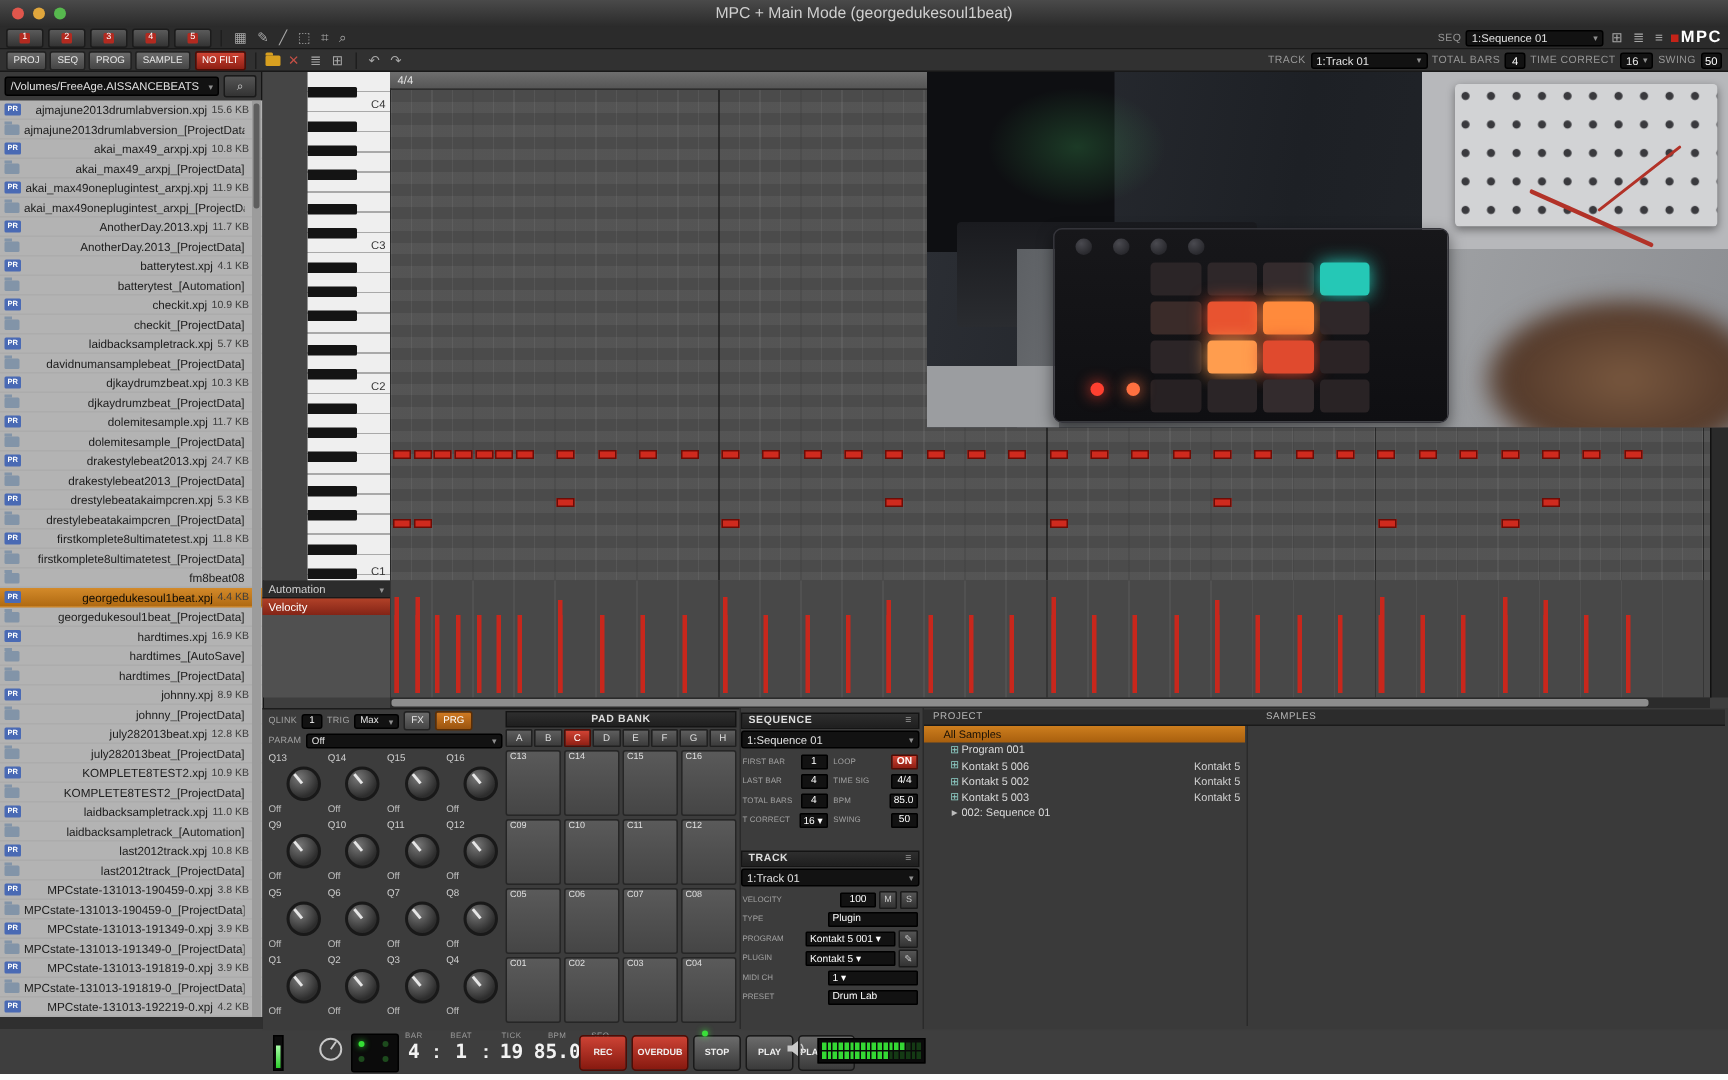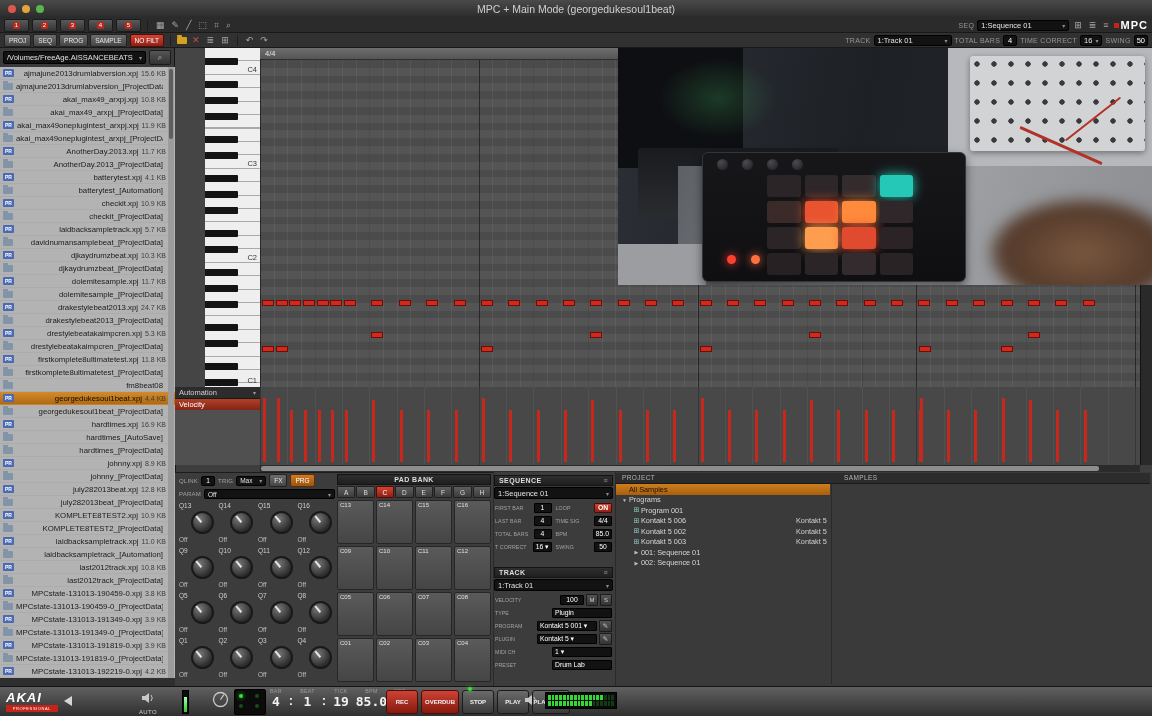--- a/index.html
+++ b/index.html
@@ -992,46 +992,38 @@
   <div class="abs prjpanel"></div>
   <div class="abs prjhead">
     <span class="t1">PROJECT</span>
     <span class="t2">SAMPLES</span>
   </div>
   <div class="abs tree" id="tree">
       <div class="titem sel" style="padding-left: 4px;">
         <span class="tico"></span>
         <span>All Samples</span>
       </div>
-      <div class="titem" style="padding-left: 4px;">
-        <span class="tico">▼</span>
-        <span>Programs</span>
-      </div>
       <div class="titem" style="padding-left: 16px;">
         <span class="tico prog">⊞</span>
         <span>Program 001</span>
       </div>
       <div class="titem" style="padding-left: 16px;">
         <span class="tico prog">⊞</span>
         <span>Kontakt 5 006</span>
         <span class="tright">Kontakt 5</span>
       </div>
       <div class="titem" style="padding-left: 16px;">
         <span class="tico prog">⊞</span>
         <span>Kontakt 5 002</span>
         <span class="tright">Kontakt 5</span>
       </div>
       <div class="titem" style="padding-left: 16px;">
         <span class="tico prog">⊞</span>
         <span>Kontakt 5 003</span>
         <span class="tright">Kontakt 5</span>
-      </div>
-      <div class="titem" style="padding-left: 16px;">
-        <span class="tico">▶</span>
-        <span>001: Sequence 01</span>
       </div>
       <div class="titem" style="padding-left: 16px;">
         <span class="tico">▶</span>
         <span>002: Sequence 01</span>
       </div>
     </div>
   <div class="abs prjdivider"></div>
 
   <div class="abs video">
     <div class="v-monitor"></div>
@@ -1067,34 +1059,20 @@
           <div class="v-pad" style="background: rgb(43, 37, 39);"></div>
           <div class="v-pad" style="background: rgb(51, 43, 45);"></div>
           <div class="v-pad" style="background: rgb(41, 35, 37);"></div>
         </div>
       <div class="v-led1"></div>
       <div class="v-led2"></div>
     </div>
     <div class="v-hand"></div>
   </div>
 
-  <div class="abs transport">
-    <div class="akai">
-      <div class="a1">AKAI</div>
-      <div class="a2">PROFESSIONAL</div>
-    </div>
-    <div class="prevarrow"></div>
-    <div class="spkwrap">
-      <svg width="14" height="12" viewBox="0 0 14 12">
-          <path d="M1 4 L4 4 L8 1 L8 11 L4 8 L1 8 Z" fill="#c8c8c8"></path>
-          <path d="M10 3 Q12.5 6 10 9" stroke="#c8c8c8" fill="none" stroke-width="1"></path>
-        </svg>
-      <div class="autolbl">AUTO</div>
-    </div>
-  </div>
   <div class="abs tpvmeter">
       <div class="tpvfill"></div>
     </div>
   <div class="metro">
     <svg width="17" height="17" viewBox="0 0 17 17">
         <circle cx="8.5" cy="8.5" r="7" fill="none" stroke="#c8c8c8" stroke-width="1.3"></circle>
         <line x1="8.5" y1="8.5" x2="12" y2="3.5" stroke="#c8c8c8" stroke-width="1.3"></line>
       </svg>
   </div>
   <div class="midibox">

